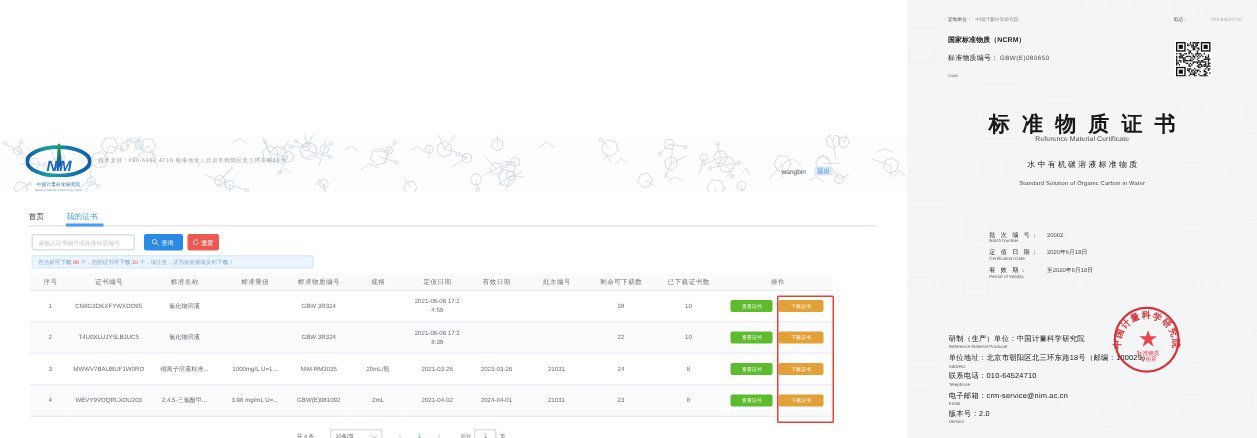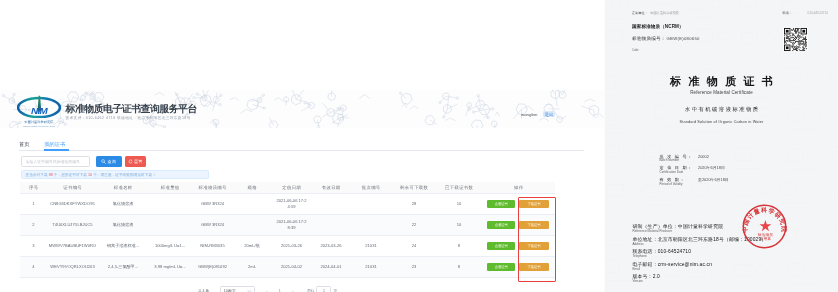--- a/index.html
+++ b/index.html
@@ -78,21 +78,21 @@
   .wm{position:absolute;left:0;top:0;width:233px;height:292px;pointer-events:none;opacity:.38;}
   .dhead{position:absolute;left:27px;top:11px;right:4px;font-size:3.2px;color:#4b4b4b;}
   .dh-v{color:#8c8c8c;margin-left:1.5px;}
   .dh-r{position:absolute;right:42px;color:#4b4b4b;}
   .dh-rv{position:absolute;right:6px;color:#a8a8a8;}
   .dncrm{position:absolute;left:27px;top:24px;font-size:4.6px;font-weight:bold;color:#232323;letter-spacing:.1px;}
   .drm{position:absolute;left:27px;top:36px;font-size:4.6px;color:#1f1f1f;letter-spacing:.2px;white-space:nowrap;}
   .drm-v{color:#4a4a4a;letter-spacing:.3px;font-size:4.2px;margin-left:1px;}
   .dcode{position:absolute;left:27px;top:48.5px;font-size:2.7px;color:#6a6a6a;}
   .qr{position:absolute;left:178px;top:28px;background:#fff;padding:0;line-height:0;}
-  .dtitle{position:absolute;left:0;right:0;top:74px;text-align:center;font-size:11px;font-weight:bold;
+  .dtitle{position:absolute;left:0;right:0;top:74px;text-align:center;font-size:14px;font-weight:bold;
     color:#181818;letter-spacing:2.3px;text-indent:2.3px;font-family:"Liberation Serif",serif;}
   .dtitle-en{position:absolute;left:0;right:0;top:89.5px;text-align:center;font-size:4.5px;color:#3f3f3f;letter-spacing:.1px;}
   .dsub{position:absolute;left:0;right:0;top:106px;text-align:center;font-size:5.3px;color:#1e1e1e;letter-spacing:1.5px;text-indent:1.5px;}
   .dsub-en{position:absolute;left:0;right:0;top:119.5px;text-align:center;font-size:3.8px;color:#3f3f3f;letter-spacing:.15px;}
   .dfields{position:absolute;left:54.5px;top:153.5px;}
   .dfrow{position:relative;height:11.9px;}
   .dfcn{font-size:4.1px;color:#232323;letter-spacing:1.2px;display:inline-block;width:33px;
     white-space:nowrap;position:absolute;left:0;top:0;line-height:5px;}
   .dfval{font-size:3.9px;color:#4a4a4a;position:absolute;left:38.5px;top:0;line-height:5px;white-space:nowrap;}
   .dfen{position:absolute;left:0;top:5.9px;font-size:3px;color:#606060;letter-spacing:.04px;line-height:3.4px;white-space:nowrap;}
@@ -335,21 +335,20 @@
             </linearGradient>
           </defs>
           <ellipse cx="60" cy="34" rx="57" ry="26" fill="none" stroke="url(#lgA)" stroke-width="7"></ellipse>
           <path d="M59 2 L63 2 L66 42 L56 47 Z" fill="url(#lgN)"></path>
           <text x="60" y="52" font-size="27" font-weight="bold" font-style="italic" fill="#1565c0" text-anchor="middle" font-family="Liberation Sans, sans-serif" letter-spacing="-2">NIM</text>
         </svg>
         <div class="logo-cn" data-name="logo-cn-text">中国计量科学研究院</div>
         <div class="logo-en" data-name="logo-en-text">National Institute of Metrology, China</div>
       </div>
       <div class="banner-text" data-name="banner-text-block">
-        <div class="banner-title" data-name="site-title">标准物质电子证书查询服务平台</div>
         <div class="banner-sub" data-name="site-subtitle">技术支持：010-6462 4716 联络地址：北京市朝阳区北三环东路18号</div>
       </div>
       <div class="user-area" data-name="user-area">
         <span class="user-name" data-name="user-name">wangbin</span>
         <span class="logout" data-name="logout-link">退出</span>
       </div>
     </div>
 
     <div class="tabs" data-name="nav-tabs">
       <div class="tab" data-name="tab-home">首页</div>

